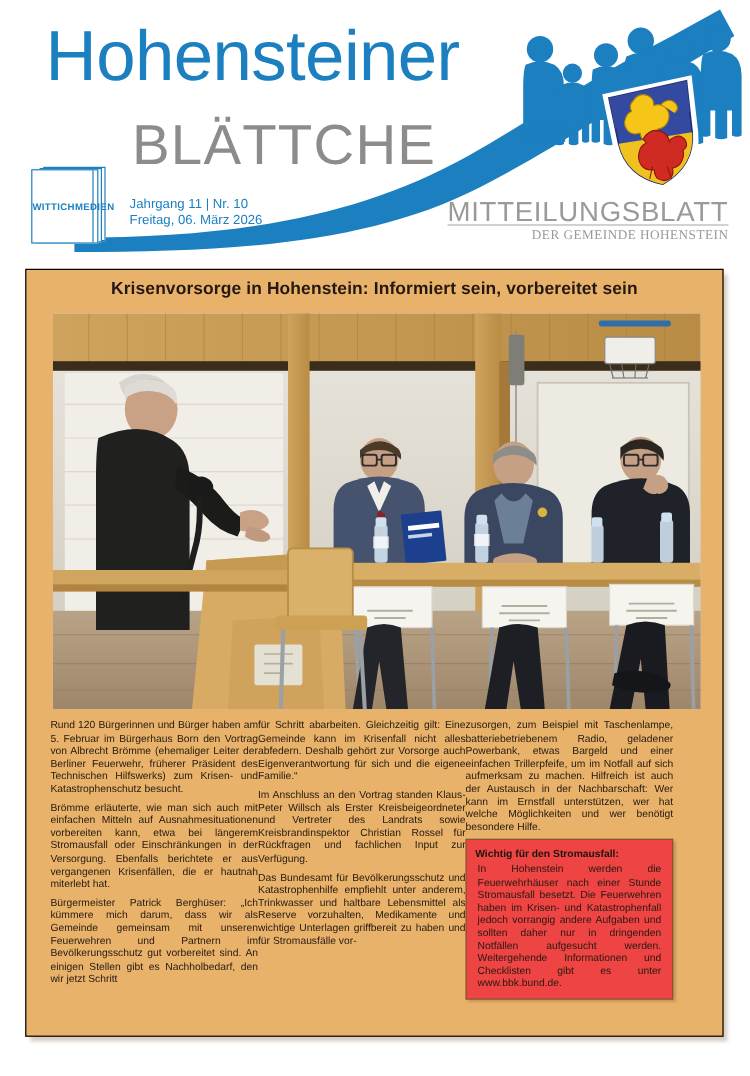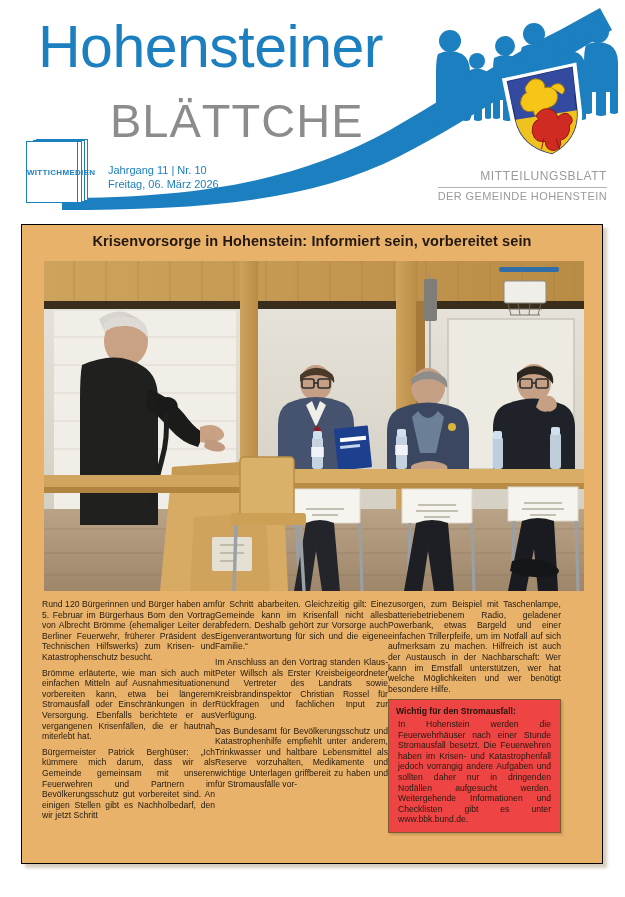--- a/index.html
+++ b/index.html
@@ -106,37 +106,38 @@
   }
   .issue-line.l1 { top: 163px; }
   .issue-line.l2 { top: 177px; }
 
   .mb-block {
     position: absolute;
     right: 18px; top: 166px;
     text-align: right;
   }
   .mb-title {
-    font-size: 12px;
+    font-size: 23px;
     letter-spacing: 0.6px;
     color: #9a9a9a;
     line-height: 20px;
     white-space: nowrap;
   }
   .mb-rule {
     height: 1px;
     background: #b4b4b4;
     margin: 1px 0 2px 0;
   }
   .mb-sub {
     font-size: 11px;
     letter-spacing: 0.4px;
     color: #9a9a9a;
     line-height: 13px;
     white-space: nowrap;
+    font-family: Liberation Serif, serif;
   }
 
   .coat {
     position: absolute;
     left: 500px; top: 62px;
     width: 92px; height: 104px;
   }
 
   
   #article-panel {

